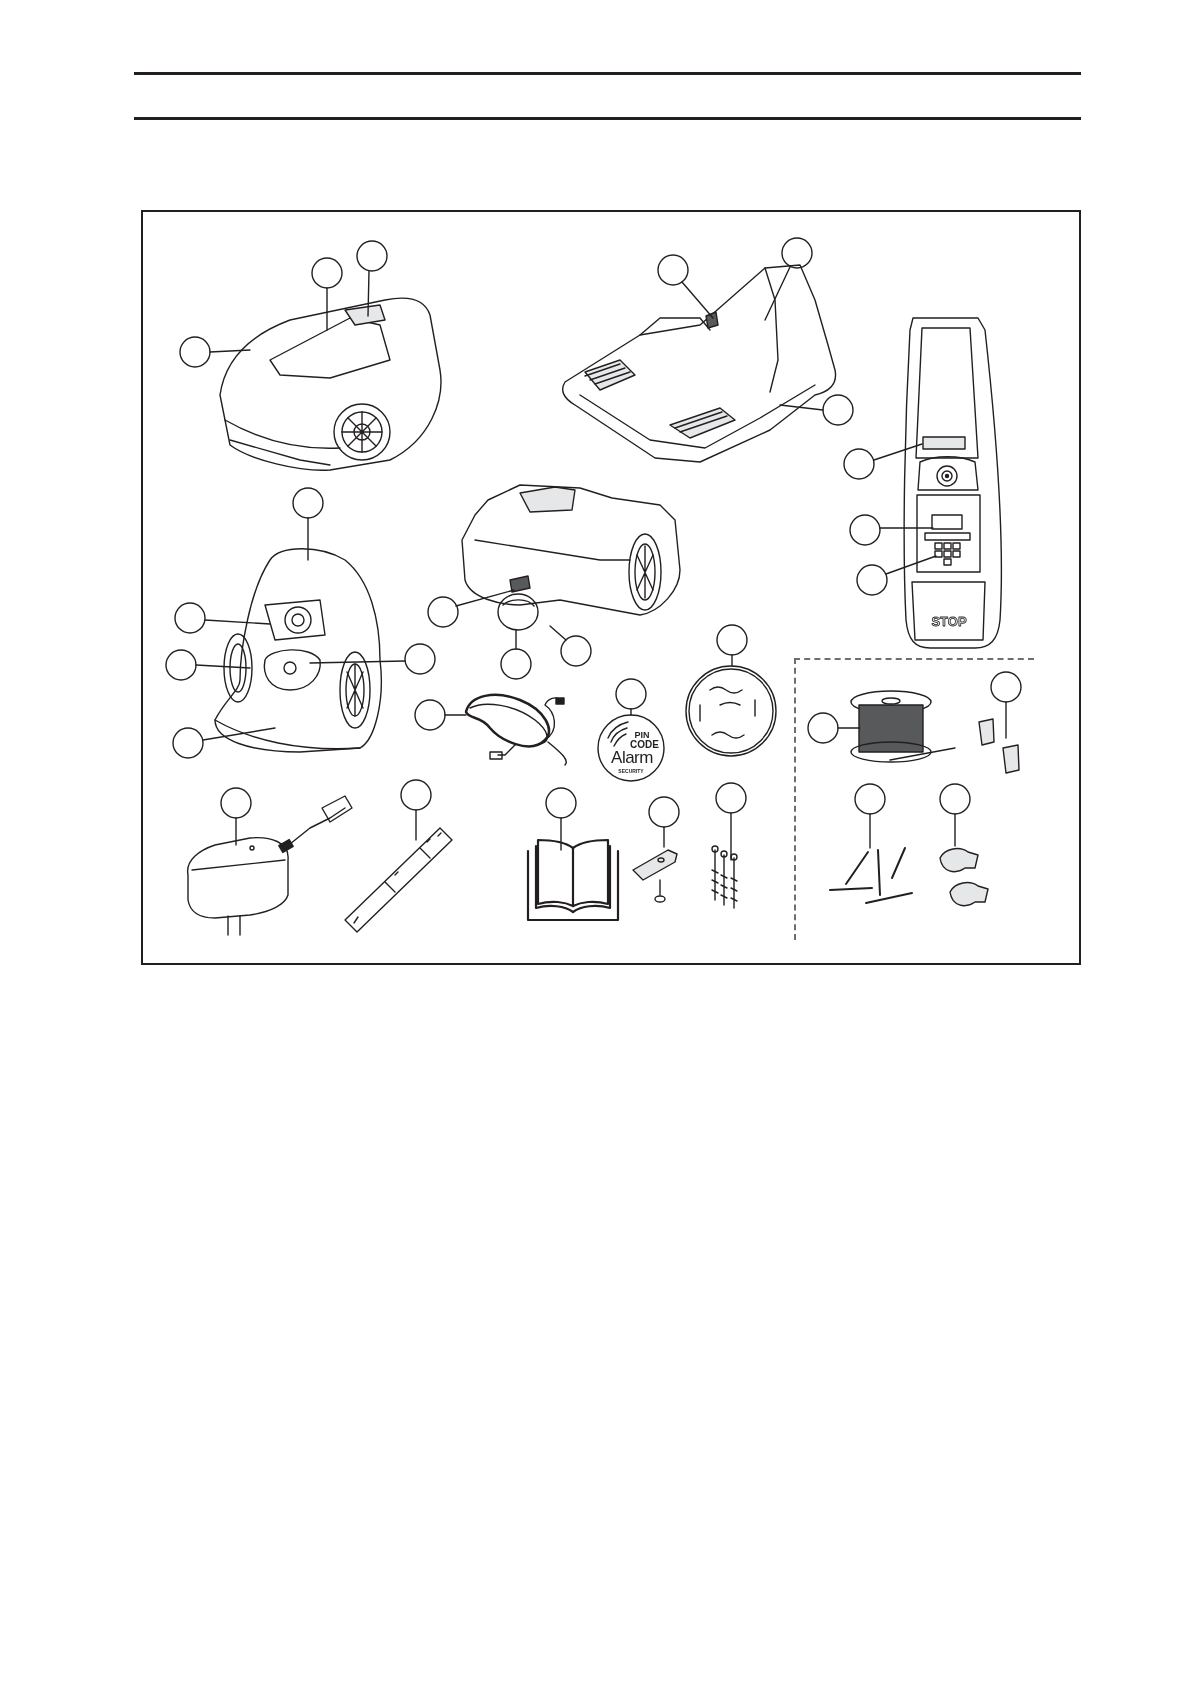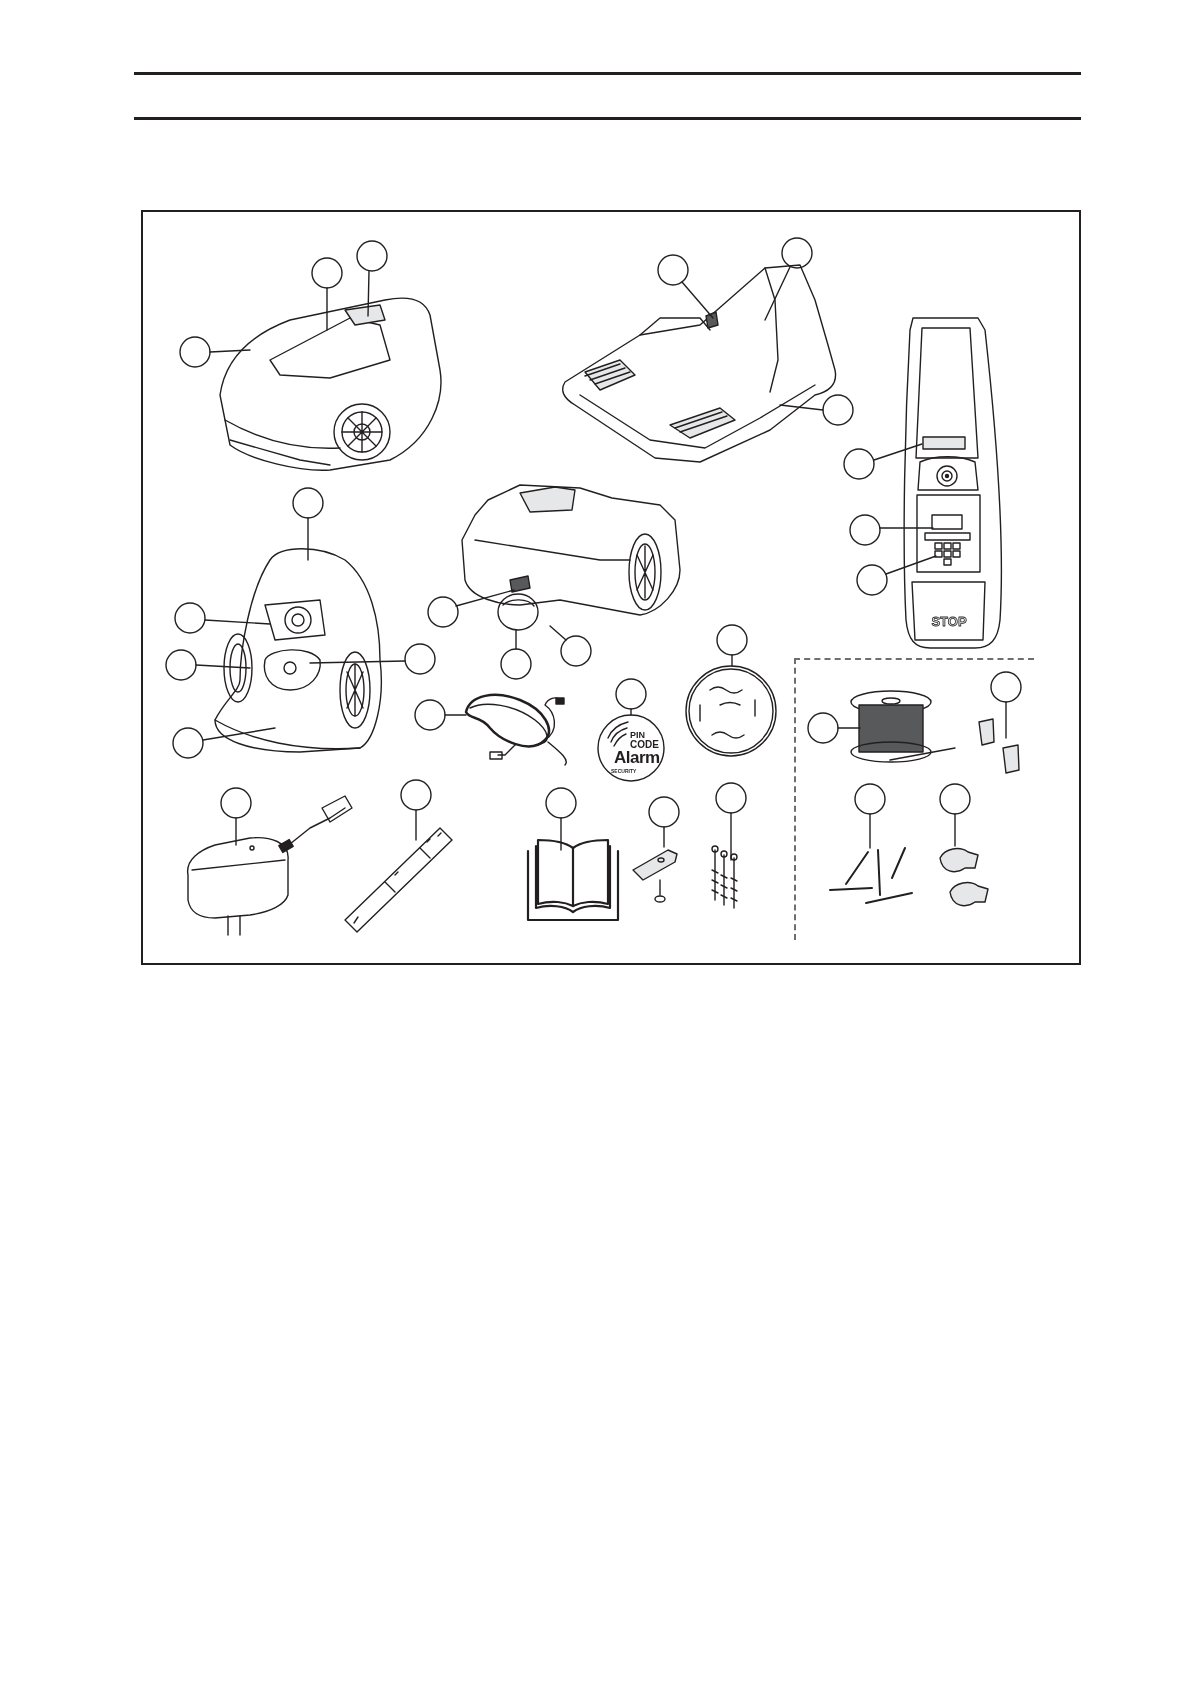--- a/index.html
+++ b/index.html
@@ -4,21 +4,21 @@
 <style>
   html, body { margin:0; padding:0; background:#ffffff; }
   body { width:1191px; height:1684px; position:relative; overflow:hidden;
          font-family:"Liberation Sans", sans-serif; color:#231f20; }
   .rule { position:absolute; left:134px; width:947px; height:3px; background:#231f20; }
   .frame { position:absolute; left:141px; top:210px; width:940px; height:755px;
            border:2px solid #231f20; box-sizing:border-box; }
   .dashed { position:absolute; left:794px; top:658px; width:240px; height:282px;
             border-top:2px dashed #6d6e71; border-left:2px dashed #6d6e71; box-sizing:border-box; }
   svg.art { position:absolute; left:0; top:0; overflow:visible; }
-  .sticker-text { position:absolute; font-weight:bold; color:#231f20; text-align:left; }
+  .sticker-text { position:absolute; font-weight:bold; color:#231f20; text-align:center; }
 </style>
 </head>
 <body>
 
 <div class="rule" style="top:72px;"></div>
 <div class="rule" style="top:117px;"></div>
 
 <div class="frame"></div>
 <div class="dashed"></div>
 
@@ -266,14 +266,14 @@
     <path d="M950,892 C955,882 970,880 978,886 L988,889 L985,902 L975,902 C965,909 952,906 950,892 Z" fill="#e6e7e8"></path>
   </g>
   <g>
     <circle cx="955" cy="799" r="15"></circle>
       <path d="M955,814 L955,846"></path>
   </g>
 </svg>
 
 <div class="sticker-text" style="left:630px; top:730px; font-size:9px; width:24px;">PIN</div>
 <div class="sticker-text" style="left:630px; top:739px; font-size:10px; width:24px;">CODE</div>
-<div class="sticker-text" style="left:605px; top:748px; font-size:17px; width:54px; font-weight:bold; letter-spacing:-0.5px;margin-left:9px;">Alarm</div>
+<div class="sticker-text" style="left:605px; top:748px; font-size:17px; width:54px; font-weight:normal; letter-spacing:-0.5px;">Alarm</div>
 <div class="sticker-text" style="left:611px; top:768px; font-size:5px; width:40px;">SECURITY</div>
 
 </body></html>

